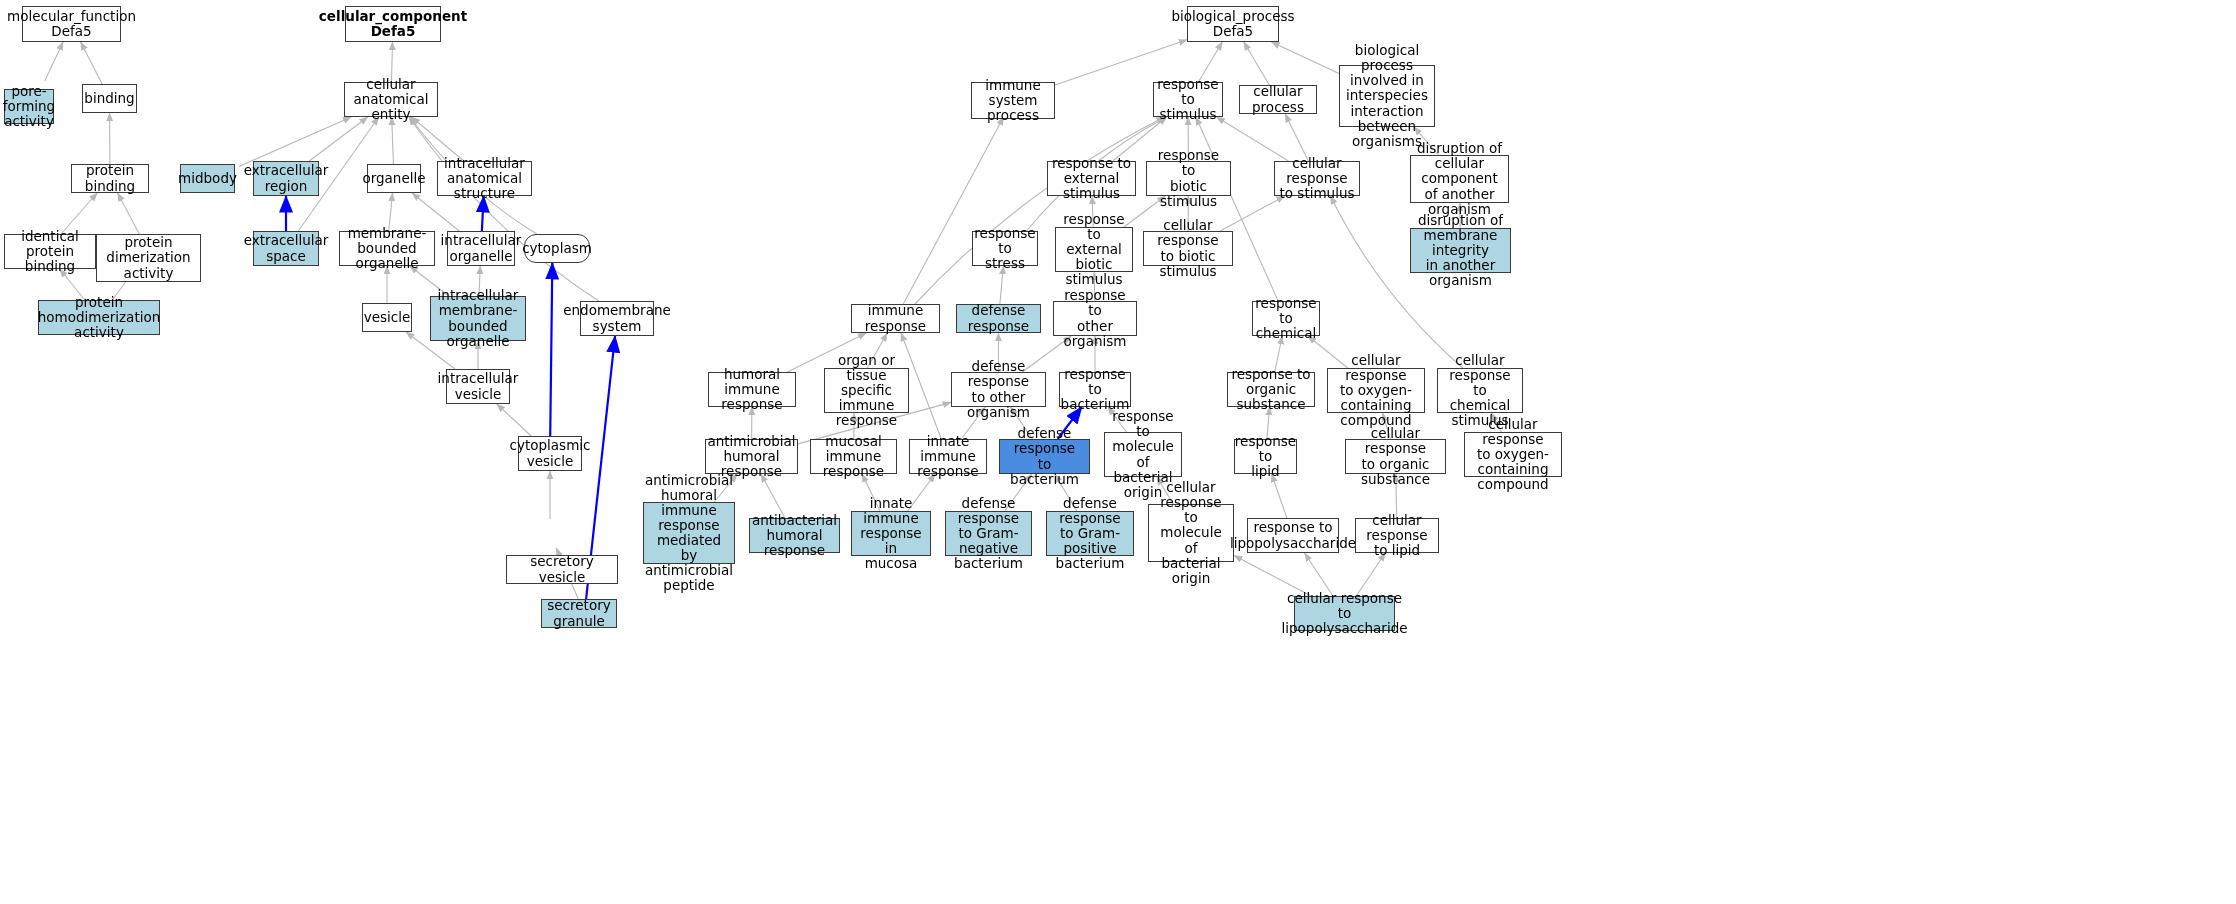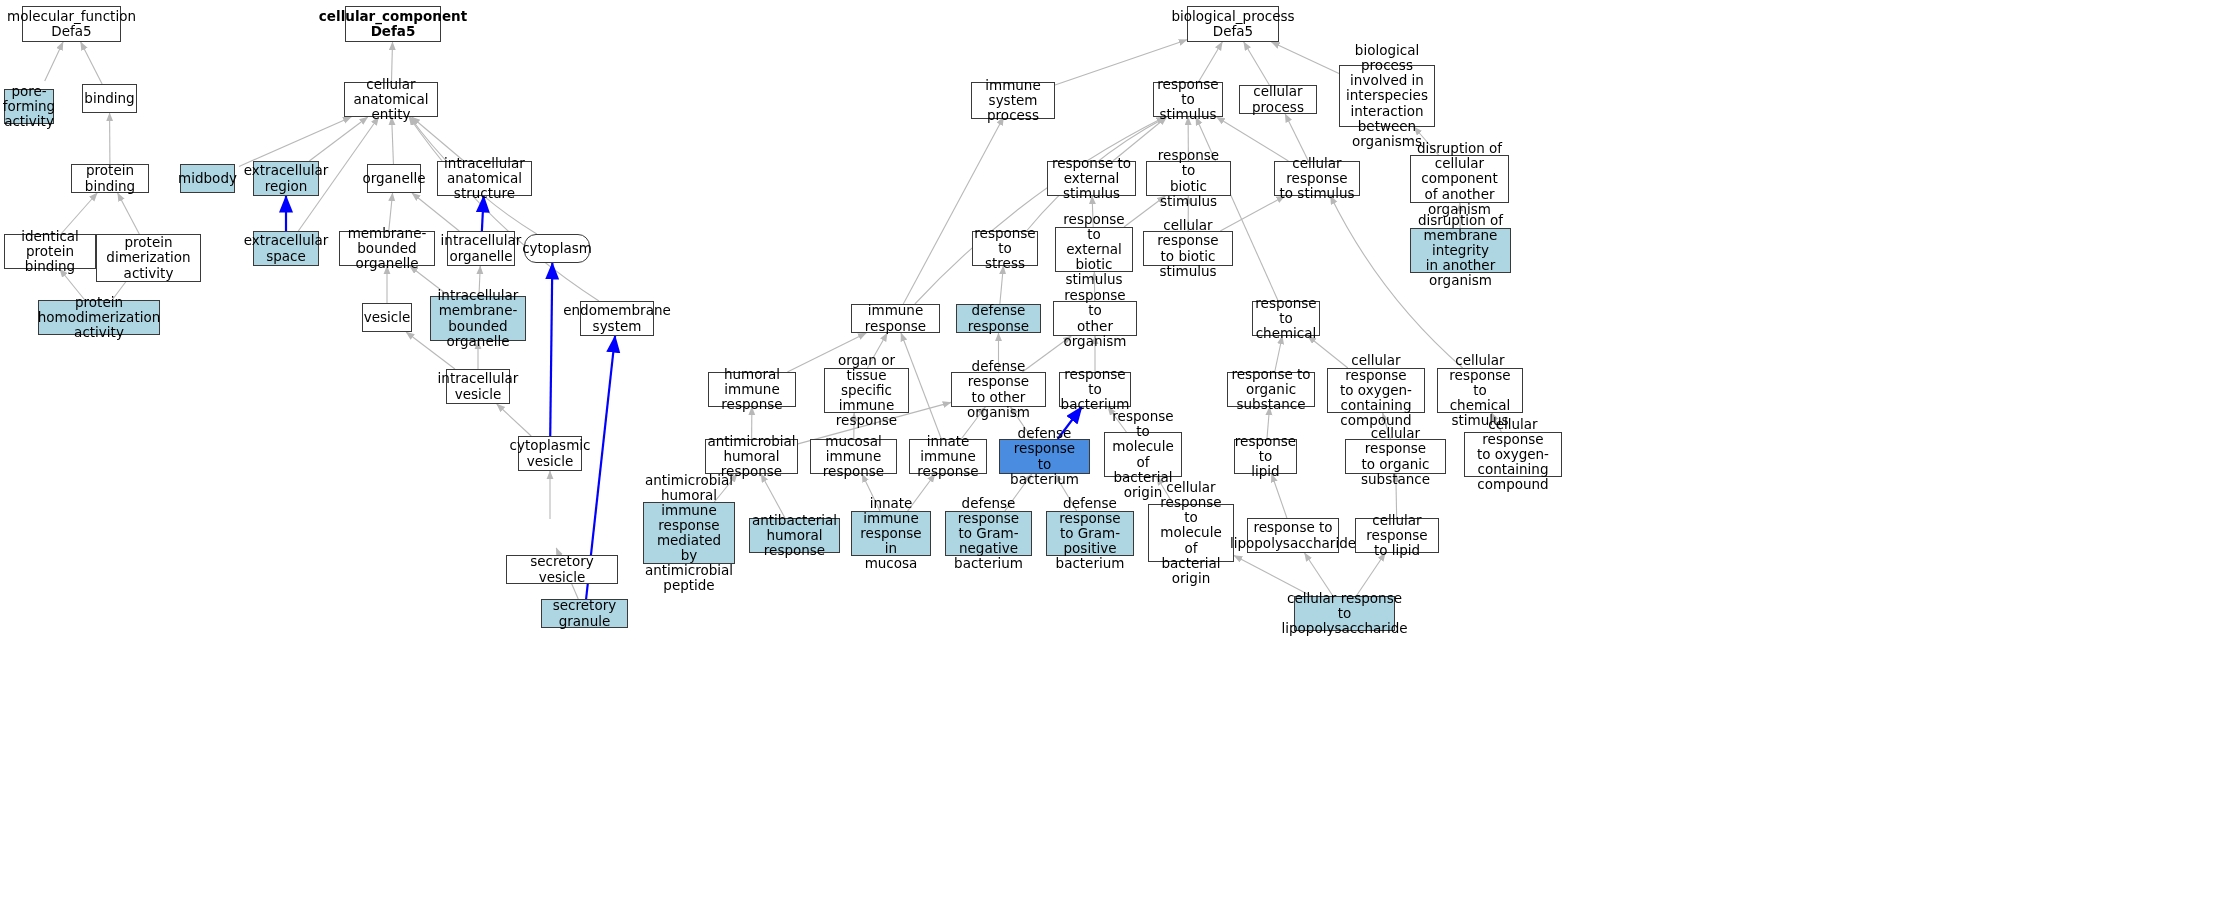--- a/index.html
+++ b/index.html
@@ -163,21 +163,21 @@
       <div class="node hl" style="left: 430px; top: 296px; width: 96px; height: 45px;">intracellular
 membrane-bounded
 organelle</div>
       <div class="node" style="left: 580px; top: 301px; width: 74px; height: 35px;">endomembrane
 system</div>
       <div class="node" style="left: 446px; top: 369px; width: 64px; height: 35px;">intracellular
 vesicle</div>
       <div class="node" style="left: 518px; top: 436px; width: 64px; height: 35px;">cytoplasmic
 vesicle</div>
       <div class="node" style="left: 506px; top: 519px; width: 112px; height: 29px; margin-top: 36px;">secretory vesicle</div>
-      <div class="node hl" style="left: 541px; top: 599px; width: 87px; height: 29px;">secretory granule</div>
+      <div class="node hl" style="left: 541px; top: 599px; width: 76px; height: 29px;">secretory granule</div>
       <div class="node" style="left: 971px; top: 82px; width: 84px; height: 37px;">immune system
 process</div>
       <div class="node" style="left: 1153px; top: 82px; width: 70px; height: 35px;">response to
 stimulus</div>
       <div class="node" style="left: 1239px; top: 85px; width: 78px; height: 29px;">cellular process</div>
       <div class="node" style="left: 1339px; top: 65px; width: 96px; height: 62px;">biological process
 involved in
 interspecies
 interaction
 between organisms</div>

